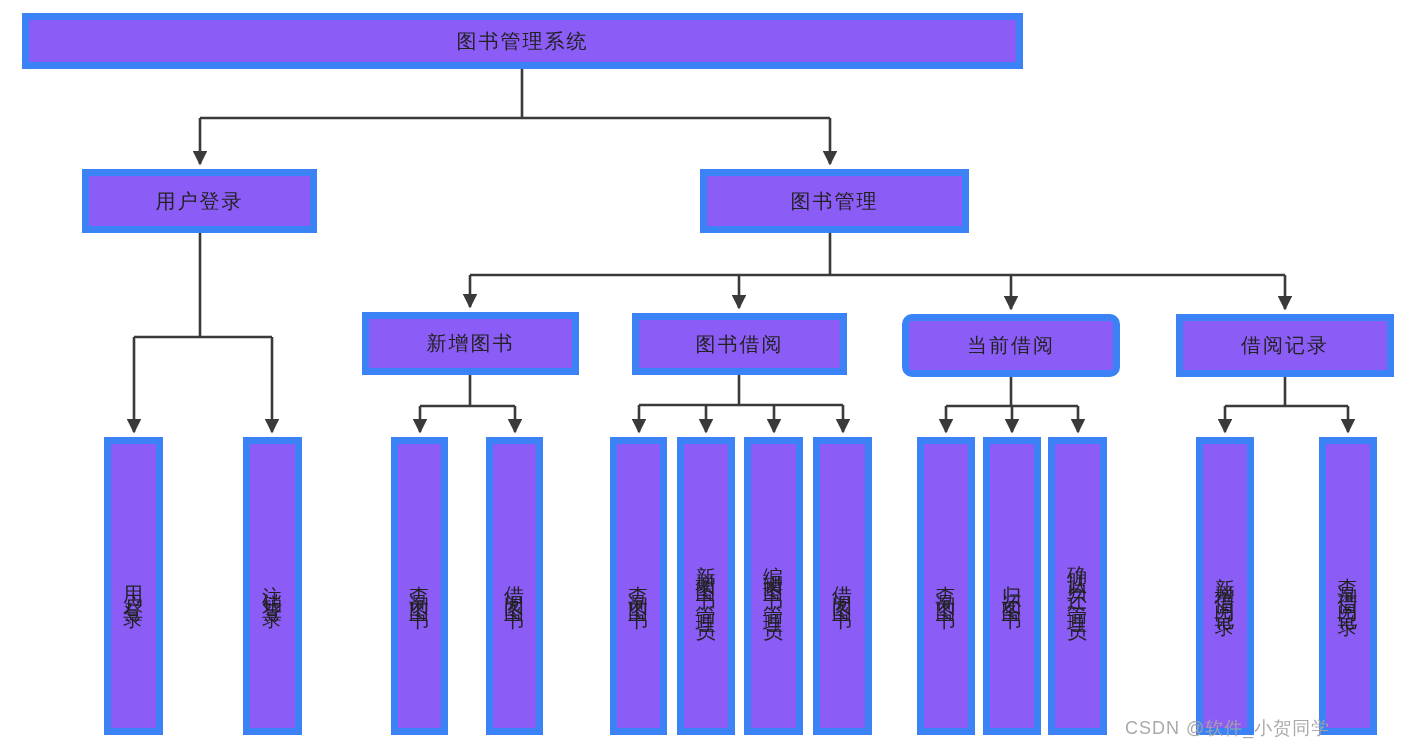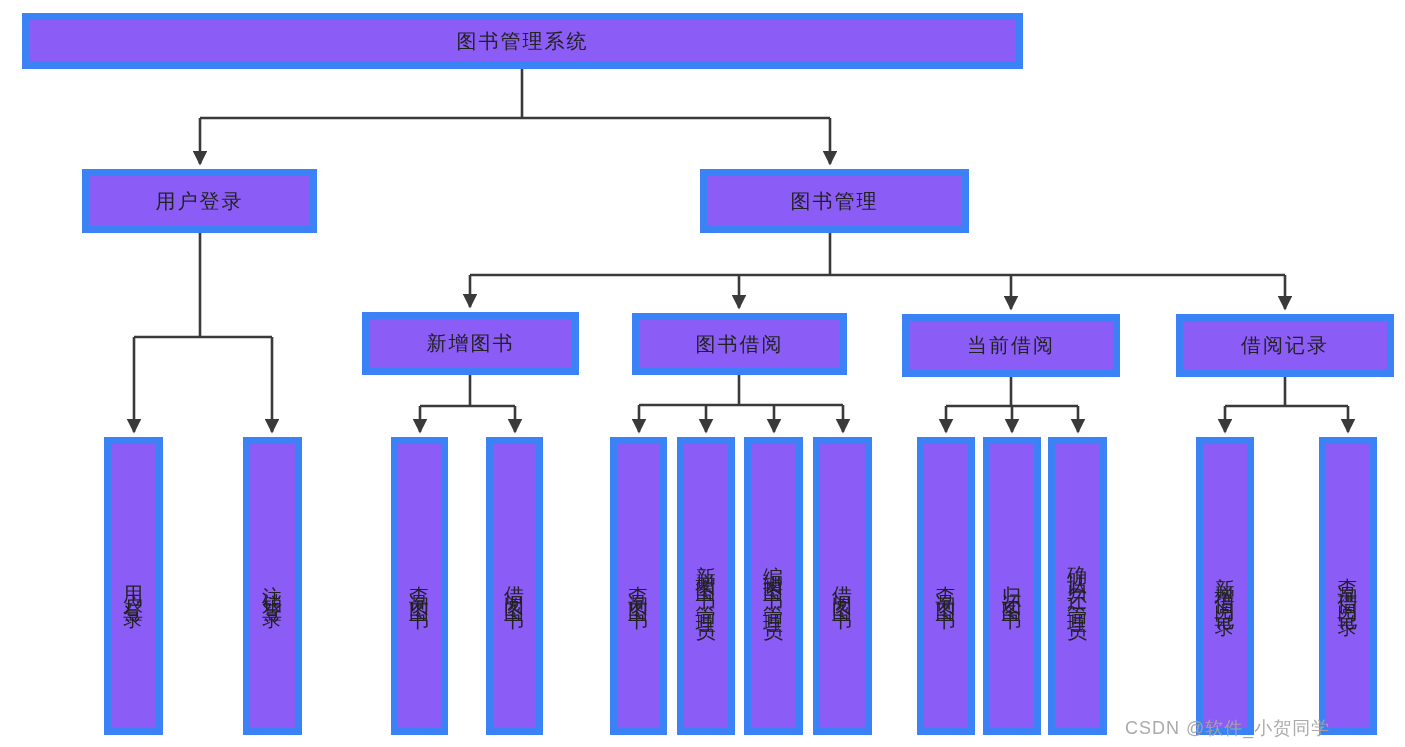--- a/index.html
+++ b/index.html
@@ -48,21 +48,21 @@
     white-space: nowrap;
   }
   
   .n-root   { left: 22px;  top: 13px;  width: 1001px; height: 56px; }
   
   .n-l2-0   { left: 82px;  top: 169px; width: 235px;  height: 64px; }
   .n-l2-1   { left: 672px; top: 169px; width: 269px;  height: 64px; margin-left: 28px; }
   
   .n-l3-0   { left: 362px;  top: 312px; width: 217px; height: 63px; }
   .n-l3-1   { left: 632px;  top: 313px; width: 215px; height: 62px; text-align: right; }
-  .n-l3-2   { left: 902px;  top: 314px; width: 218px; height: 63px; }
+  .n-l3-2   { left: 902px;  top: 314px; width: 218px; height: 63px; border-radius: 10px; }
   .n-l3-3   { left: 1176px; top: 314px; width: 218px; height: 63px; }
   
   .n-leaf-0  { left: 104px;  width: 59px; }
   .n-leaf-1  { left: 243px;  width: 59px; }
   .n-leaf-2  { left: 391px;  width: 57px; }
   .n-leaf-3  { left: 486px;  width: 57px; }
   .n-leaf-4  { left: 610px;  width: 57px; }
   .n-leaf-5  { left: 677px;  width: 58px; }
   .n-leaf-6  { left: 744px;  width: 59px; }
   .n-leaf-7  { left: 813px;  width: 59px; }

